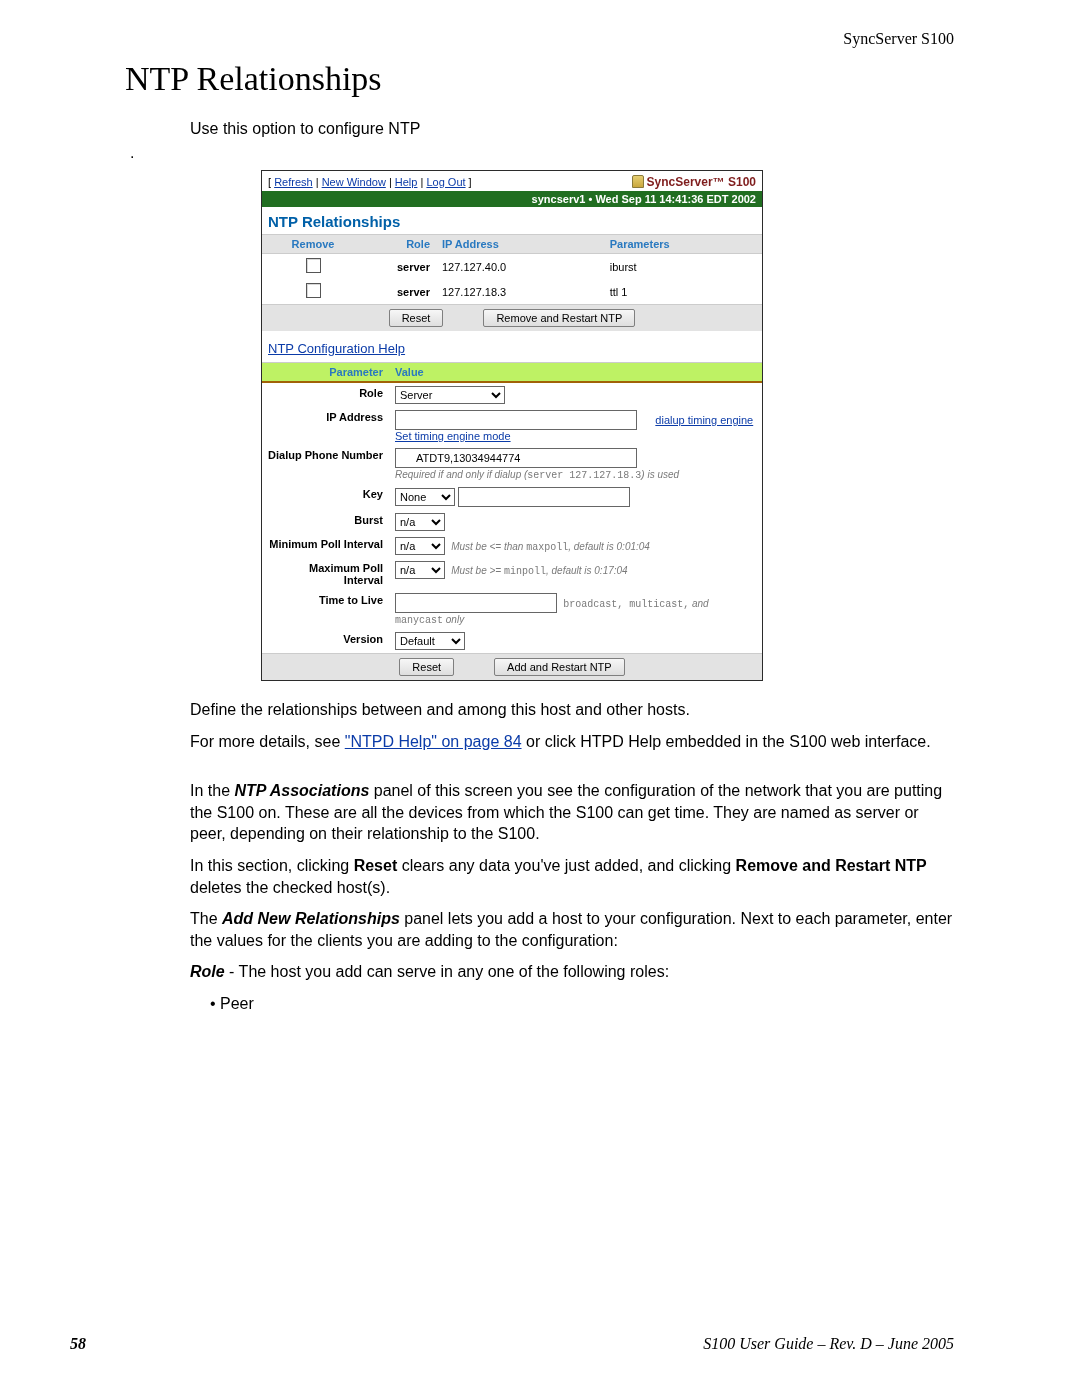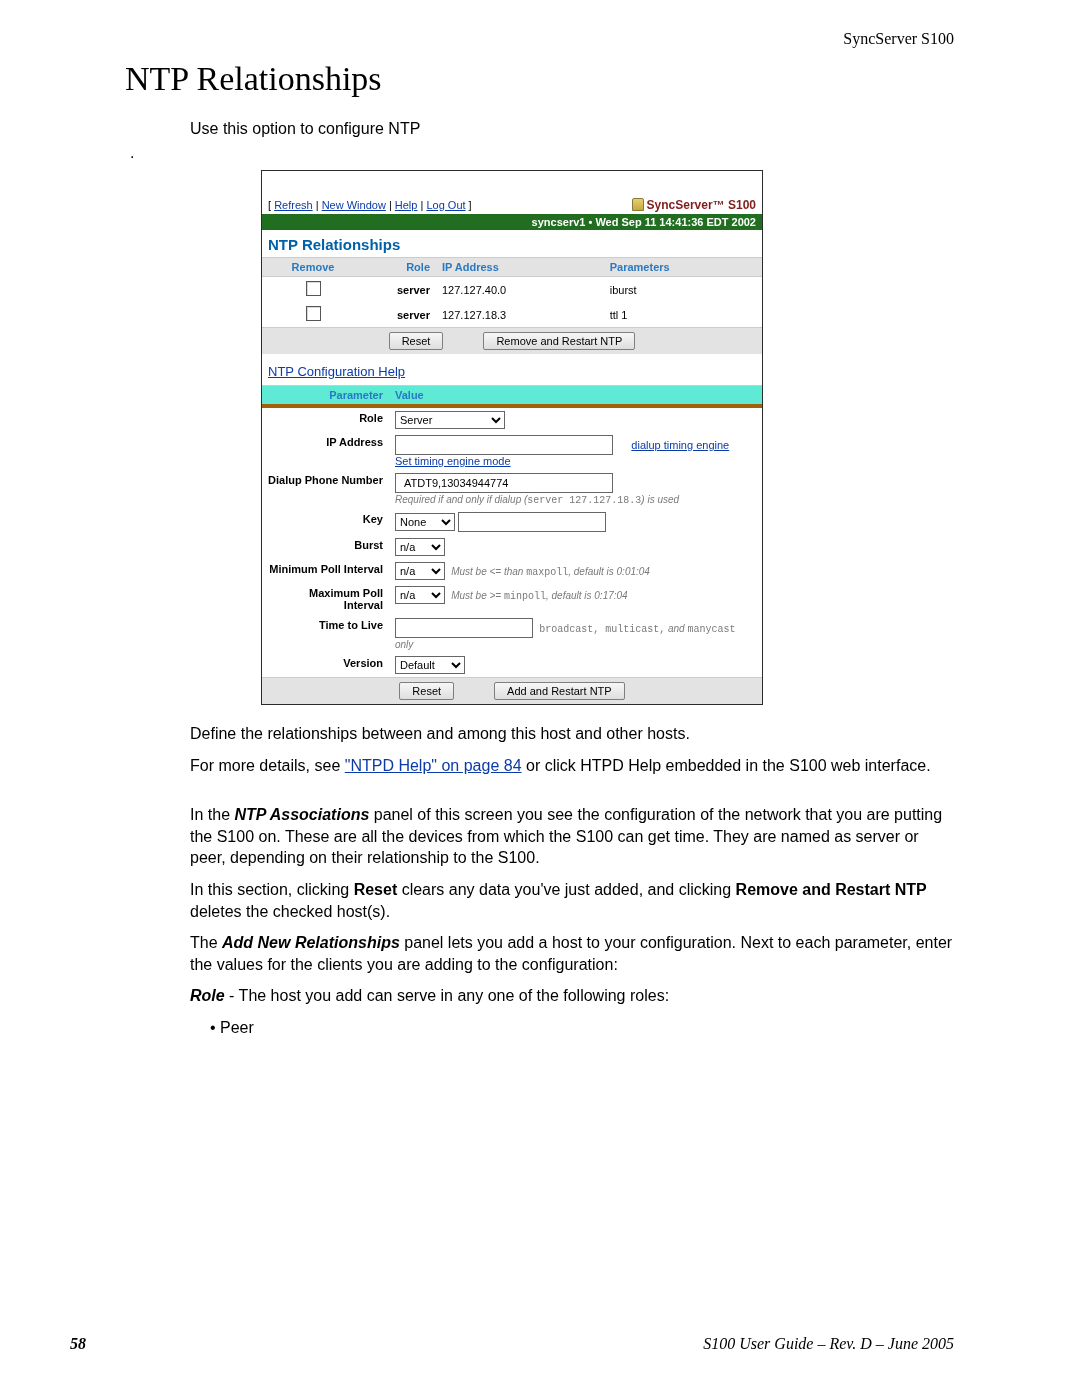--- a/index.html
+++ b/index.html
@@ -46,21 +46,20 @@
     background: #fff;
     font-family: Tahoma, Verdana, Arial, sans-serif;
     font-size: 11px;
     color: #000;
   }
   .shot-topbar {
     display: flex;
     justify-content: space-between;
     align-items: center;
     padding: 4px 6px 2px 6px;
-    margin-top: 23px;
   }
   .shot-topbar .left a {
     color: #0b3ba8;
     text-decoration: underline;
   }
   .shot-topbar .right {
     color: #7f1d1d;
     font-weight: bold;
     font-size: 12px;
   }
@@ -138,43 +137,43 @@
     color: #0b3ba8;
     text-decoration: underline;
     font-size: 13px;
   }
   .form-table {
     width: 100%;
     border-collapse: collapse;
     font-size: 11px;
   }
   .form-table th.header-row {
-    background: #5eead4;
+    background: #bef264;
     color: #2979c0;
     font-weight: bold;
     text-align: left;
     padding: 3px 6px;
     border-top: 1px solid #ccc;
-    border-bottom: 4px solid #a16207;
+    border-bottom: 2px solid #a16207;
   }
   .form-table td.label {
     width: 115px;
     text-align: right;
     font-weight: bold;
     padding: 4px 6px;
     vertical-align: top;
   }
   .form-table td.value {
     padding: 3px 6px;
     vertical-align: top;
   }
   .text-input {
     border: 1px solid #666;
     font-size: 11px;
-    padding: 1px 8px;
+    padding: 1px 20px;
     font-family: Tahoma, Arial, sans-serif;
     background: #fff;
     height: 16px;
   }
   .select {
     border: 1px solid #666;
     font-size: 11px;
     font-family: Tahoma, Arial, sans-serif;
     background: #fff;
     height: 18px;

